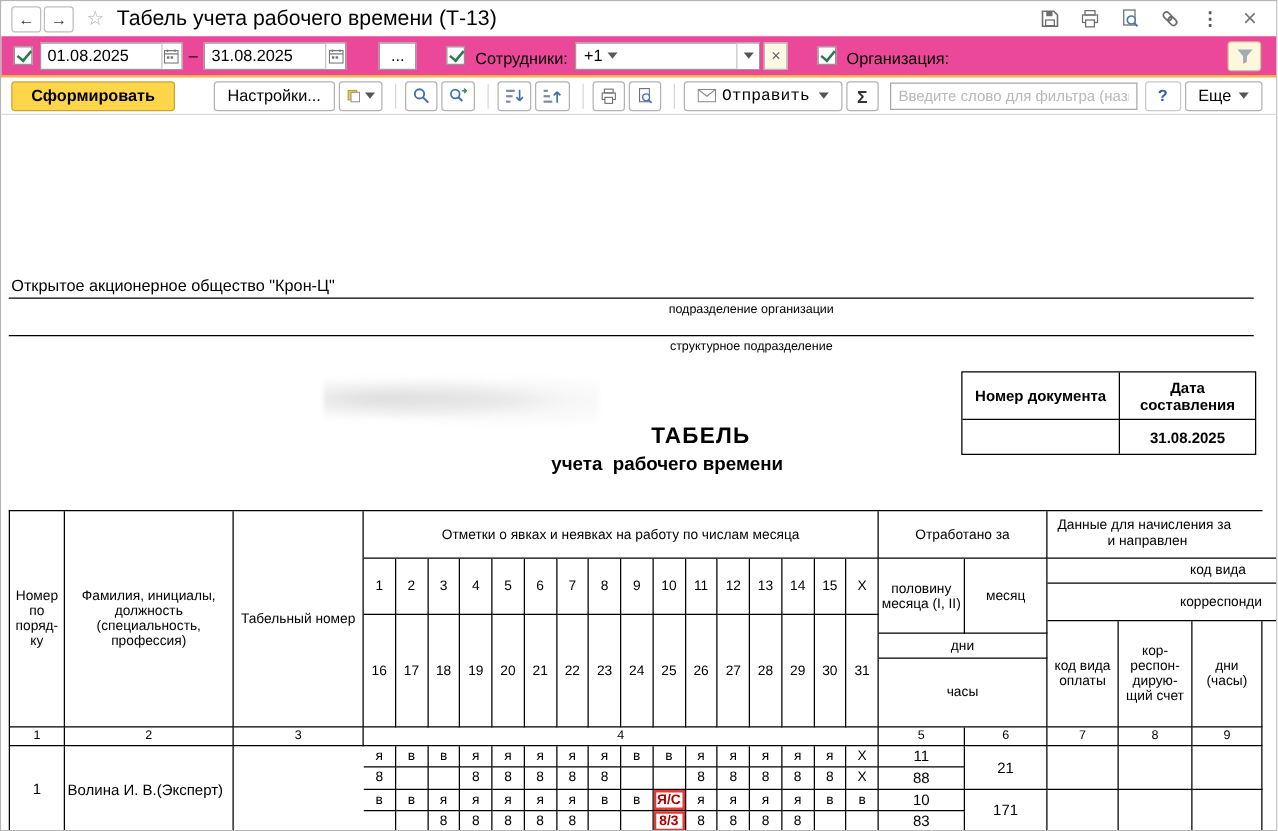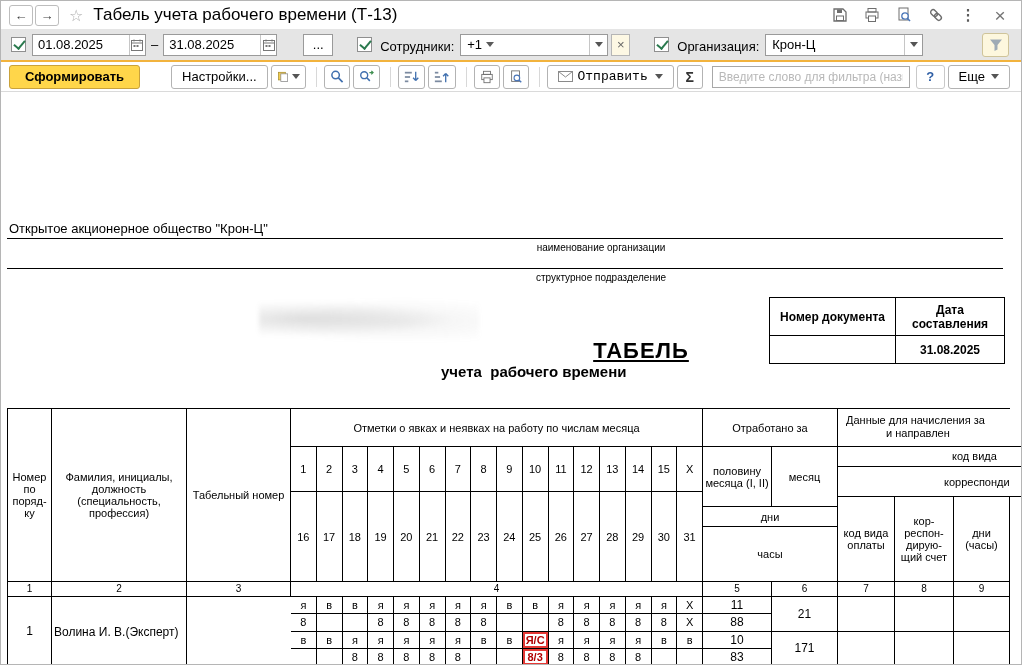--- a/index.html
+++ b/index.html
@@ -10,21 +10,21 @@
   .titlebar { height:28px; display:flex; align-items:center; padding:0 8px; background:#fff; }
   .navbtn { width:24px; height:21px; border:1px solid #bdbdbd; border-radius:3px; background:#fff; display:flex; align-items:center; justify-content:center; font-size:13px; color:#3f3f3f; margin-right:2px; cursor:pointer; }
   .star { font-size:16px; color:#b0b0b0; margin:0 10px 0 8px; cursor:pointer; }
   .wtitle { font-size:17px; color:#000; white-space:nowrap; }
   .tspacer { flex:1; }
   .iconbtn { width:26px; height:22px; border:none; background:transparent; display:flex; align-items:center; justify-content:center; cursor:pointer; margin-left:6px; color:#6e6e6e; }
   .dots { font-size:15px; font-weight:bold; color:#5c5c5c; }
   .closex { font-size:19px; color:#757575; line-height:1; }
 
   
-  .filterbar { height:33px; background:#e5e5e5; border-bottom:2px solid #f2b33d; display:flex; align-items:center; padding:0 10px; }
+  .filterbar { height:33px; background:#ec4899; border-bottom:2px solid #f2b33d; display:flex; align-items:center; padding:0 10px; }
   .checkbox { width:15px; height:15px; min-width:15px; border:1px solid #8f8f8f; background:#fff; position:relative; display:inline-block; cursor:pointer; }
   .checkbox.checked::after { content:""; position:absolute; left:4px; top:0px; width:5px; height:9px; border-right:2px solid #2a7a4e; border-bottom:2px solid #2a7a4e; transform:rotate(40deg); }
   .field { height:22px; border:1px solid #9a9a9a; background:#fff; display:flex; align-items:center; }
   .datefield { width:114px; margin-left:6px; }
   .datefield input { border:none; outline:none; width:100%; height:100%; font-size:13px; padding:0 5px; font-family:inherit; background:transparent; }
   .calbtn { width:19px; height:100%; border:none; border-left:1px solid #c6c6c6; background:#fff; display:flex; align-items:center; justify-content:center; cursor:pointer; }
   .dash { margin:0 5px; font-size:13px; }
   .smallbtn { height:22px; min-width:30px; margin-left:26px; border:1px solid #9a9a9a; background:#fff; font-size:13px; line-height:10px; cursor:pointer; padding:0 4px; }
   .flabel { font-size:13px; margin:4px 6px 0 8px; white-space:nowrap; }
   .combo { position:relative; }
@@ -64,21 +64,21 @@
   .watermark { position:absolute; left:258px; top:206px; width:220px; height:42px; background:radial-gradient(ellipse at 20% 50%, rgba(90,90,90,.18), transparent 60%), radial-gradient(ellipse at 65% 55%, rgba(120,120,120,.10), transparent 70%); filter:blur(2px); }
 
   .docbox { position:absolute; left:768px; top:205px; border:1px solid #000; font-size:12px; }
   .dbrow { display:flex; }
   .dbcell { width:126px; border-right:1px solid #000; display:flex; align-items:center; justify-content:center; text-align:center; padding:2px; line-height:14px; }
   .dbcell:last-child { width:108px; border-right:none; }
   .dbrow.hdr .dbcell { height:38px; border-bottom:1px solid #000;font-weight:bold; }
   .dbrow.val .dbcell { height:27px; }
   .bold { font-weight:bold; }
 
-  .titlemain { position:absolute; left:520px; top:246px; width:240px; text-align:center; font-size:22px; font-weight:bold; letter-spacing:1px;text-decoration:underline; }
+  .titlemain { position:absolute; left:520px; top:246px; width:240px; text-align:left; font-size:18px; font-weight:bold; letter-spacing:1px; }
   .titlesub  { position:absolute; left:440px; top:271px; width:400px; font-size:15px; font-weight:bold; white-space:pre; }
 
   
   .t13 { position:absolute; left:6px; top:316px; display:flex; align-items:stretch; border-top:1px solid #000; border-left:1px solid #000; font-size:11px; }
   .tcol { display:flex; flex-direction:column; }
   .cell { border-right:1px solid #000; border-bottom:1px solid #000; display:flex; align-items:center; justify-content:center; text-align:center; padding:2px; line-height:12px; }
   .w44{width:44px} .w135{width:135px} .w104{width:104px} .w412{width:412px} .w69{width:69px} .w66{width:66px} .w57{width:57px} .w59{width:59px} .w56{width:56px} .w172{width:172px}
   .h173{height:173px} .h38{height:38px} .h45{height:45px} .h90{height:90px} .h60{height:60px} .h20{height:20px} .h55{height:55px} .h15{height:15px} .h85{height:85px} .h69{height:69px}
   .ncell { font-size:10px; }
   .dayrow { display:flex; width:412px; }
@@ -186,27 +186,20 @@
       <span class="tagval">+1</span>
       <span class="chev"></span>
       <span class="combospacer"></span>
       <button class="dropbtn">
           <span class="arrow"></span>
         </button>
     </div>
     <button class="xbtn">×</button>
     <span class="checkbox checked mlauto"></span>
     <span class="flabel">Организация:</span>
-    <div class="field combo orgfield">
-      <span class="tagval">Крон-Ц</span>
-      <span class="combospacer"></span>
-      <button class="dropbtn">
-          <span class="arrow"></span>
-        </button>
-    </div>
     <span class="fspacer"></span>
     <button class="funnelbtn">
       <svg width="14" height="14" viewBox="0 0 14 14">
           <path d="M1 1.5 h12 l-4.5 5.5 v4.5 l-3 1.5 v-6 z" fill="#9fabb5"></path>
         </svg>
     </button>
   </div>
 
   <div class="toolbar">
     <button class="btn generate">Сформировать</button>
@@ -278,21 +271,21 @@
     <button class="btn helpbtn" style="margin-left:auto">?</button>
     <button class="btn more">
       <span>Еще</span>
       <span class="arrow"></span>
     </button>
   </div>
 
   <div class="report">
     <div class="orgname">Открытое акционерное общество "Крон-Ц"</div>
     <div class="hline l1"></div>
-    <div class="caption cap1">наименование организации</div>
+    <div class="caption cap1">подразделение организации</div>
     <div class="hline l2"></div>
     <div class="caption cap2">структурное подразделение</div>
     <div class="watermark"></div>
 
     <div class="docbox">
       <div class="dbrow hdr">
         <div class="dbcell">Номер документа</div>
         <div class="dbcell">Дата составления</div>
       </div>
       <div class="dbrow val">

